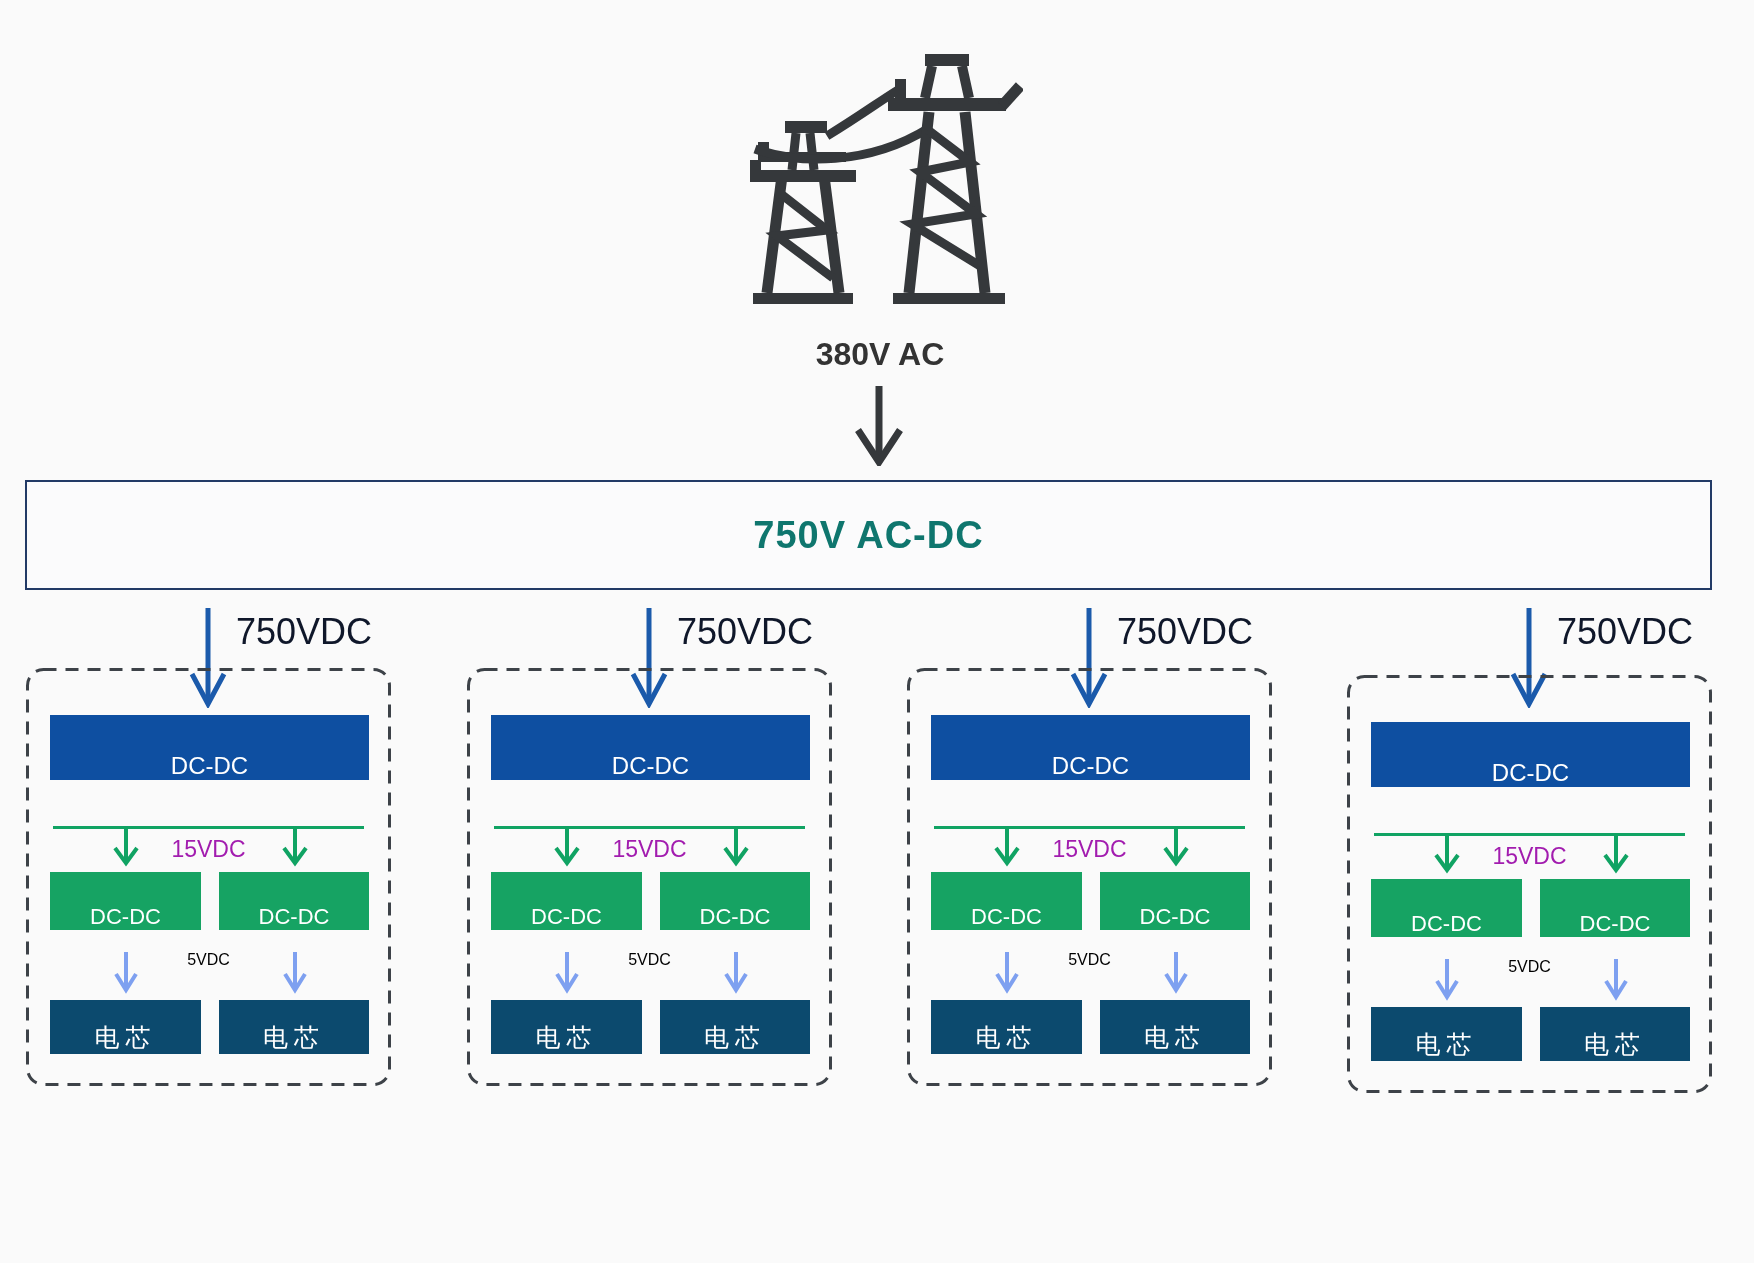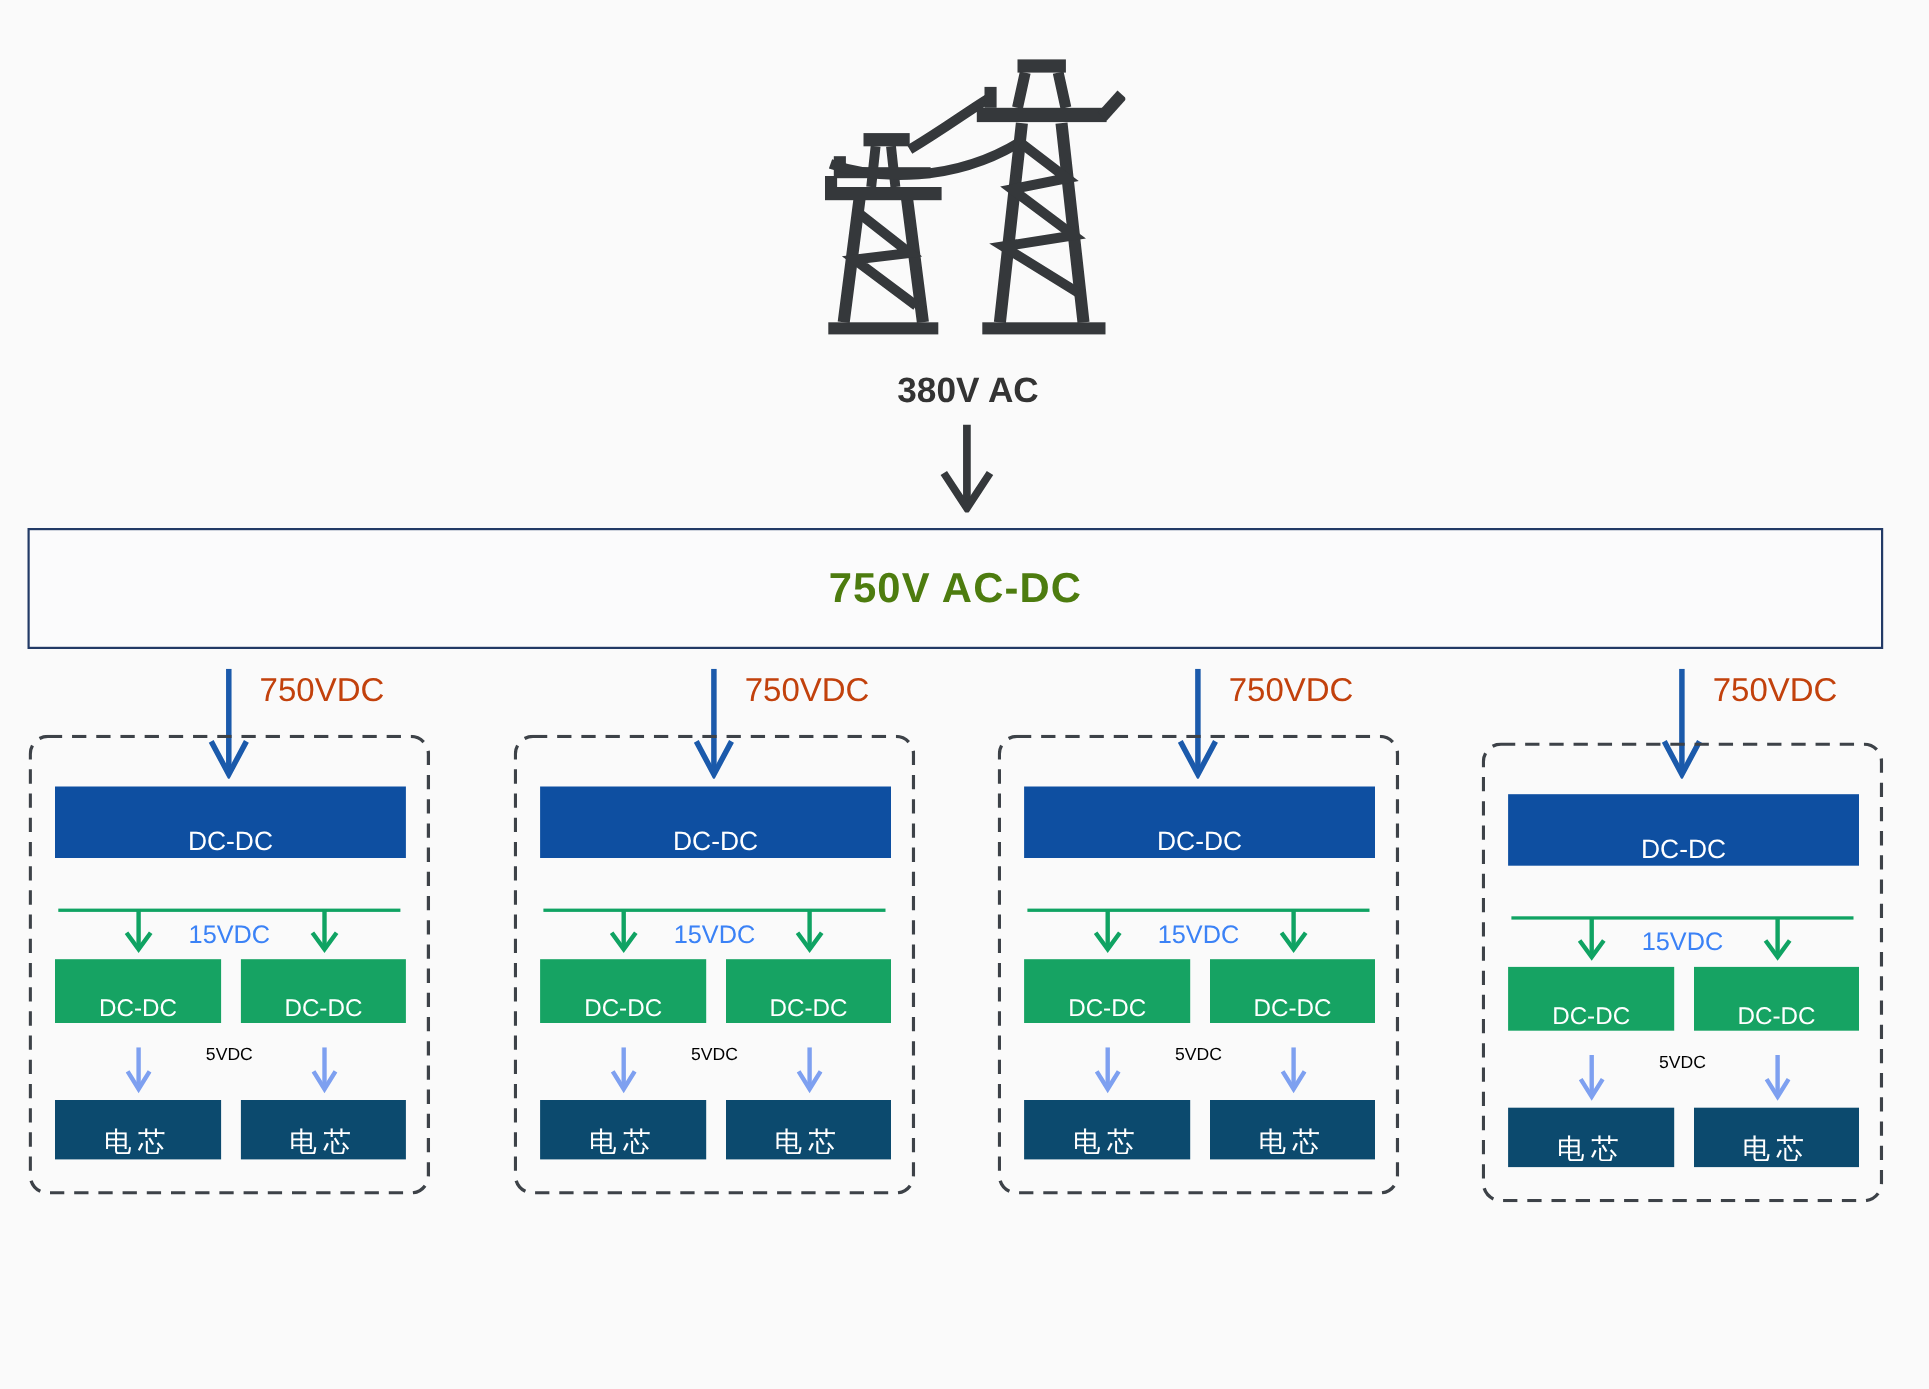--- a/index.html
+++ b/index.html
@@ -20,42 +20,42 @@
     text-align:center;font-size:32px;font-weight:700;color:#333;
   }
   .main-arrow{position:absolute;left:851px;top:386px;width:56px;height:80px;}
 
   
   .rectifier{
     position:absolute;left:25px;top:480px;width:1687px;height:110px;
     background:#fbfbfc;border:2px solid #223a66;box-sizing:border-box;
     display:flex;align-items:center;justify-content:center;
   }
-  .rectifier .label{font-size:38px;font-weight:700;color:#4d7c0f;letter-spacing:1px;}
+  .rectifier .label{font-size:38px;font-weight:700;color:#0f766e;letter-spacing:1px;}
 
   
   .group{position:absolute;top:600px;width:365px;height:510px;}
   .group-1{left:26px}.group-2{left:467px}.group-3{left:907px}.group-4{left:1347px}
   .group-body{position:absolute;left:0;top:0;width:365px;height:510px;}
   .group-4 .group-body{top:7px;}
 
   .feed-arrow{position:absolute;left:162px;top:8px;width:40px;height:100px;}
-  .feed-label{position:absolute;left:210px;top:11px;font-size:30px;color:#c2410c;font-weight:500;white-space:nowrap;}
+  .feed-label{position:absolute;left:210px;top:11px;font-size:36px;color:#0f172a;font-weight:500;white-space:nowrap;}
 
   .dashed-rect{position:absolute;left:0;top:68px;width:365px;height:418px;}
 
   .box{box-sizing:border-box;display:flex;align-items:flex-end;justify-content:center;color:#fff;}
   .box-primary{
     position:absolute;left:24px;top:115px;width:319px;height:65px;
     background:#0e4fa1;font-size:24px;font-weight:500;
   }
   .bus-line{position:absolute;left:27px;top:226px;width:311px;height:3px;background:#10a363;}
   .branch-arrow{position:absolute;top:227px;width:28px;height:40px;}
   .branch-arrow.a1{left:86px}.branch-arrow.a2{left:255px}
-  .label-mid{position:absolute;left:0;top:236px;width:365px;text-align:center;font-size:23px;color:#3b82f6;font-weight:500;}
+  .label-mid{position:absolute;left:0;top:236px;width:365px;text-align:center;font-size:23px;color:#a21caf;font-weight:500;}
 
   .box-secondary{
     position:absolute;top:272px;height:58px;background:#16a363;font-size:22px;font-weight:500;
   }
   .box-secondary.s1{left:24px;width:151px}
   .box-secondary.s2{left:193px;width:150px}
 
   .cell-arrow{position:absolute;top:352px;width:24px;height:42px;}
   .cell-arrow.a1{left:88px}.cell-arrow.a2{left:257px}
   .label-low{position:absolute;left:0;top:351px;width:365px;text-align:center;font-size:16px;color:#000000;font-weight:400;}

